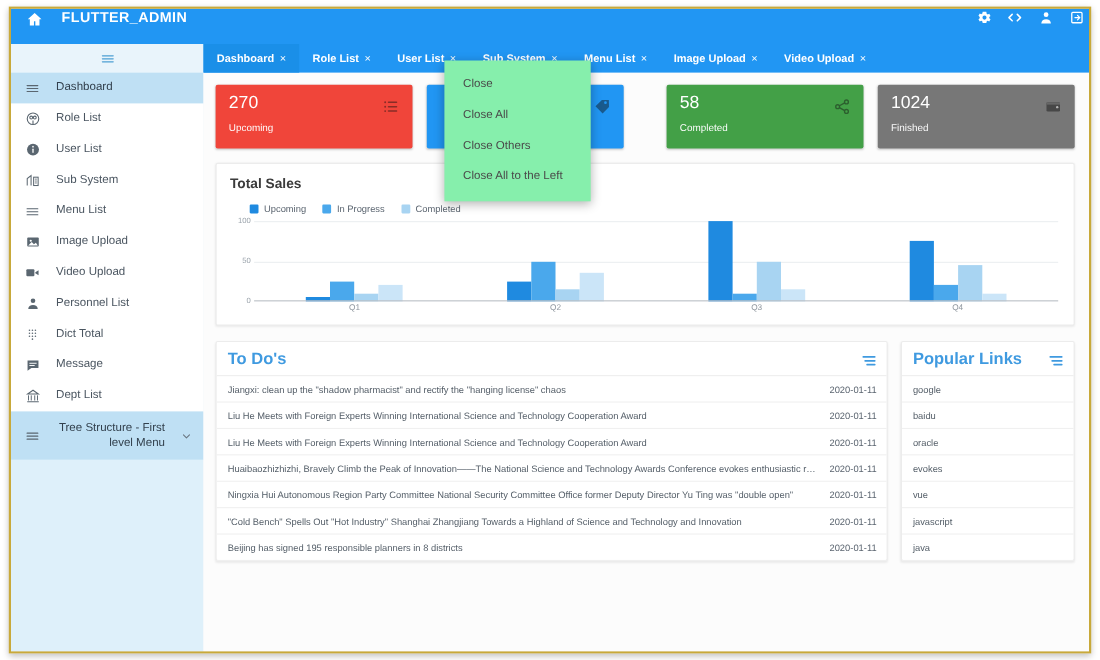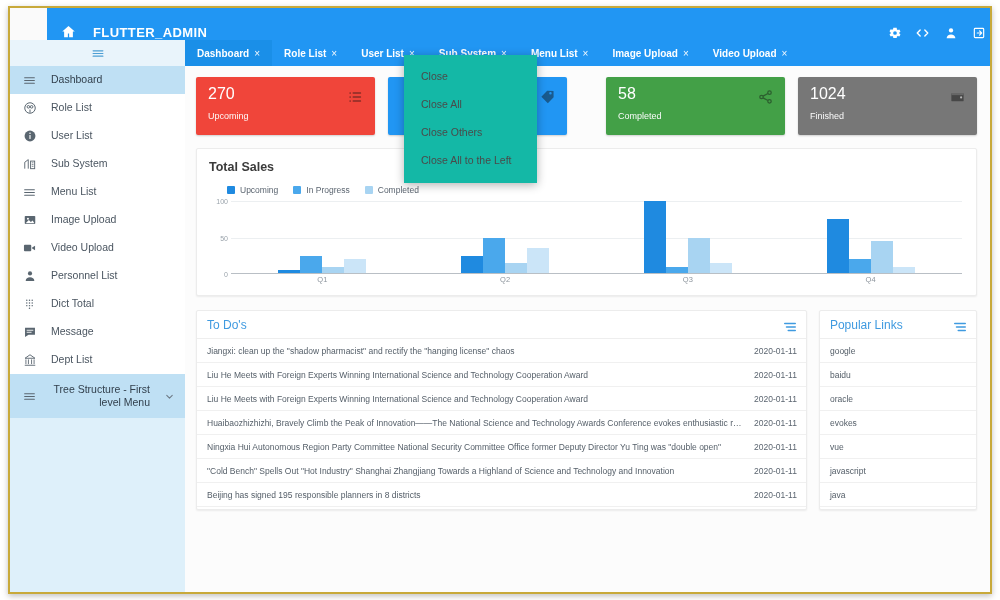--- a/index.html
+++ b/index.html
@@ -15,24 +15,23 @@
     width: 984px; height: 588px;
     border: 2px solid #c8a93a;
     background: #fafafa;
     overflow: hidden;
     box-shadow: 0 2px 6px rgba(0,0,0,.25);
   }
 
   
   .header {
     height: 32px; background: #2196f3;
-    display: flex; align-items: flex-end;
+    display: flex; align-items: flex-start;
     padding: 0 0 0 12px;
     color: #fff;
-    margin-left: 37px;
   }
   .header .home-ic { width: 18px; height: 18px; display:flex; align-items:center; justify-content:center; }
   .brand {
     font-size: 13px; font-weight: bold; letter-spacing: .4px;
     margin-left: 16px;
   }
   .header-spacer { flex: 1; }
   .hdr-icons { display: flex; align-items: center; gap: 13px; margin-right: 4px; }
   .hdr-icons .ic { width: 15px; height: 15px; display:flex; align-items:center; justify-content:center; cursor:pointer; }
 
@@ -82,21 +81,21 @@
     color: #ffffff; cursor: pointer; white-space: nowrap;
   }
   .tab.active { background: #1a8fe8; }
   .tab .tab-x { font-size: 10px; font-weight: normal; opacity: .95; }
 
   
   .ctx-menu {
     position: absolute;
     left: 219px; top: 15px;
     width: 133px;
-    background: #14b8a6;
+    background: #86efac;
     box-shadow: 0 2px 9px rgba(0,0,0,.3);
     padding: 7px 0 9px 0;
     z-index: 50;
   }
   .ctx-item {
     font-size: 10.5px; color: #4a4a4a;
     padding: 8px 0 8px 17px; cursor: pointer; white-space: nowrap;
   }
 
   
@@ -141,21 +140,21 @@
   .x-label { flex: 1; text-align: center; font-size: 7.5px; color: #8d959d; }
 
   
   .panels { display: flex; gap: 12px; margin-top: 14px; height: 200px; }
   .panel-left { flex: 0 0 587px; }
   .panel-right { flex: 1; }
   .panel-head {
     display: flex; align-items: center; justify-content: space-between;
     padding: 7px 9px 6px 10px; border-bottom: 1px solid #eeeeee;
   }
-  .panel-title { font-size: 12px; font-weight: normal; color: #3f9ae0; }
+  .panel-title { font-size: 15px; font-weight: bold; color: #3f9ae0; }
   .panel-menu-ic { width: 14px; height: 12px; cursor: pointer; }
   .row {
     display: flex; align-items: center; justify-content: space-between;
     padding: 0 9px 0 10px; height: 24px;
     border-bottom: 1px solid #f0f0f0;
     font-size: 8.5px; color: #545e68;
     cursor: pointer;
   }
   .row-txt { overflow: hidden; white-space: nowrap; text-overflow: ellipsis; padding-right: 10px; }
   .row-date { color: #5b6570; flex-shrink: 0; }

